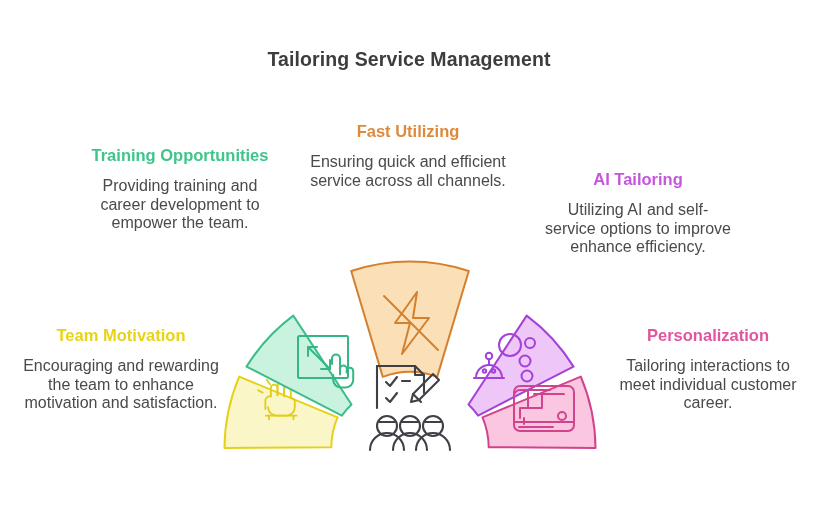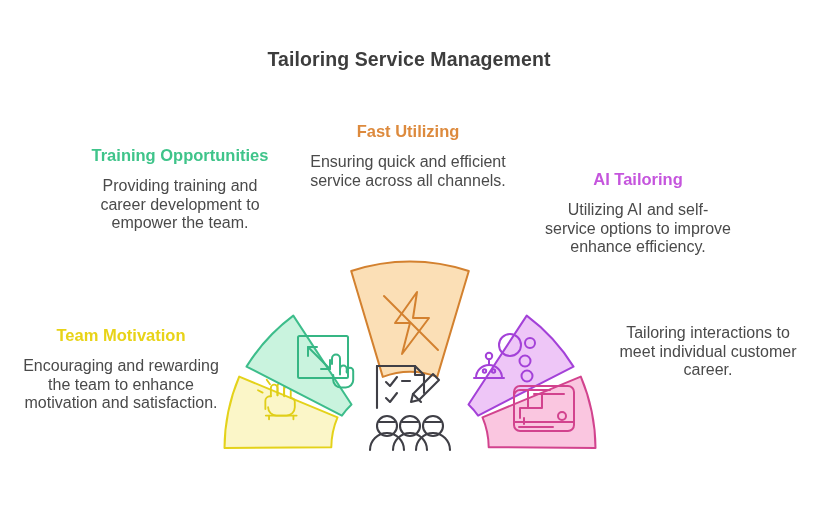--- a/index.html
+++ b/index.html
@@ -105,20 +105,21 @@
     <p class="heading" style="color:#c555dd">AI Tailoring</p>
     <p class="body">Utilizing AI and self-service options to improve enhance efficiency.</p>
   </div>
 
   <div class="block" id="block-motivation">
     <p class="heading" style="color:#e8d317">Team Motivation</p>
     <p class="body">Encouraging and rewarding the team to enhance motivation and satisfaction.</p>
   </div>
 
   <div class="block" id="block-personalization">
+    <p class="heading" style="color:#e0559e">Personalization</p>
     <p class="body">Tailoring interactions to meet individual customer career.</p>
   </div>
 
   <div id="fan">
     <svg width="428" height="250" viewBox="0 0 428 250" xmlns="http://www.w3.org/2000/svg">
 
       <g>
         <path class="seg-shape" d="M 28.5 222 A 186 186 0 0 1 43.2 150.6 L 141.5 191.3 A 78 78 0 0 0 135.3 221.2 Z" fill="#fbf6c8" stroke="#e4d21a"></path>
 
         <g class="icon-stroke" stroke="#e0ce18" transform="translate(62,150) scale(0.92)">

